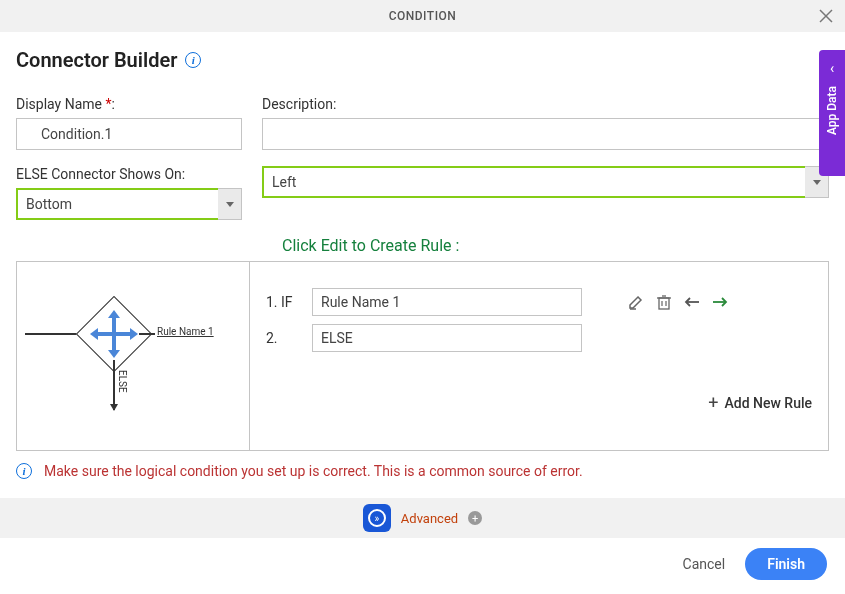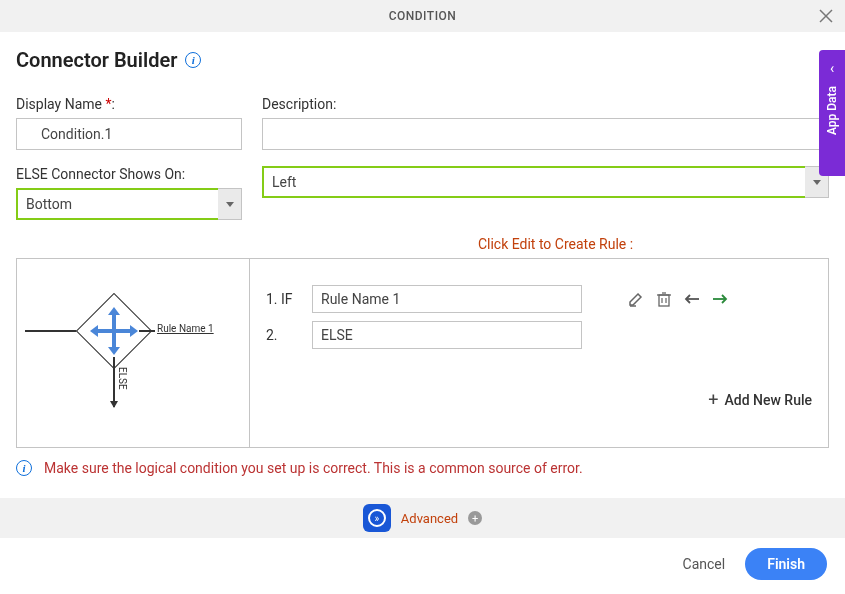--- a/index.html
+++ b/index.html
@@ -14,21 +14,21 @@
     .form-row { display: flex; gap: 20px; margin-bottom: 16px; }
     .form-col-sm { width: 226px; }
     .form-col-lg { flex: 1; }
     .label { font-size: 14px; color: #333; margin-bottom: 6px; display: block; }
     .required { color: #c00; }
     .text-input { width: 100%; height: 32px; border: 1px solid #c4c4c4; padding: 0 24px; font-size: 14px; color: #444; background: #fff; }
     .select-wrap { position: relative; width: 100%; }
     .select-input { width: 100%; height: 32px; border: 2px solid #84cc16; padding: 0 8px; font-size: 14px; color: #444; background: #fff; }
     .select-btn { position: absolute; right: 0; top: 0; width: 24px; height: 32px; background: #eaeaea; border: 1px solid #c4c4c4; border-left: none; display: flex; align-items: center; justify-content: center; cursor: pointer; }
     .chevron-down { width: 0; height: 0; border-left: 4px solid transparent; border-right: 4px solid transparent; border-top: 5px solid #666; }
-    .click-edit-label { font-size: 14px; color: #c2410c; margin-bottom: 6px; display: block; margin-left: 266px; text-align: center; }
+    .click-edit-label { font-size: 16px; color: #15803d; margin-bottom: 6px; display: block; margin-left: 266px; }
     .middle-row { display: flex; }
     .diagram-box { width: 234px; height: 190px; border: 1px solid #c4c4c4; position: relative; }
     .rules-box { flex: 1; border: 1px solid #c4c4c4; border-left: none; padding: 26px 16px; position: relative; }
     .rule-line { display: flex; align-items: center; gap: 10px; margin-bottom: 8px; }
     .rule-num { font-size: 14px; color: #333; width: 36px; text-align: left; }
     .rule-input { width: 270px; height: 28px; border: 1px solid #c4c4c4; padding: 0 8px; font-size: 14px; color: #444; background: #fff; }
     .rule-icons { display: flex; gap: 12px; margin-left: 36px; align-items: center; }
     .icon-btn { cursor: pointer; color: #666; display: inline-flex; align-items: center; justify-content: center; }
     .add-rule-row { display: flex; justify-content: flex-end; align-items: center; gap: 6px; margin-top: 40px; cursor: pointer; }
     .add-rule-row .plus { font-size: 18px; color: #444; }

